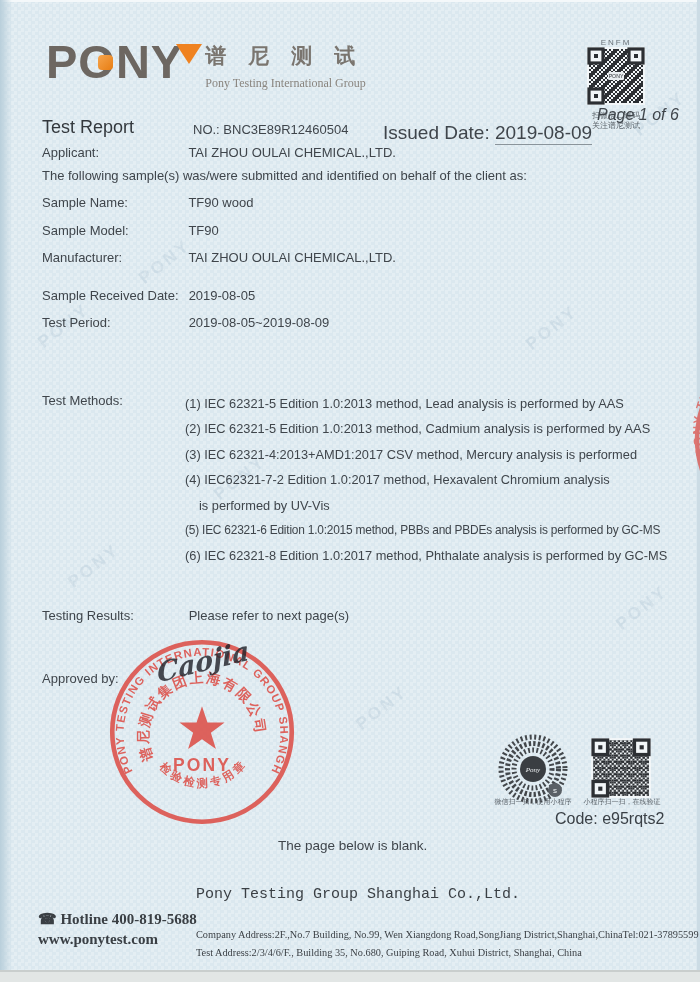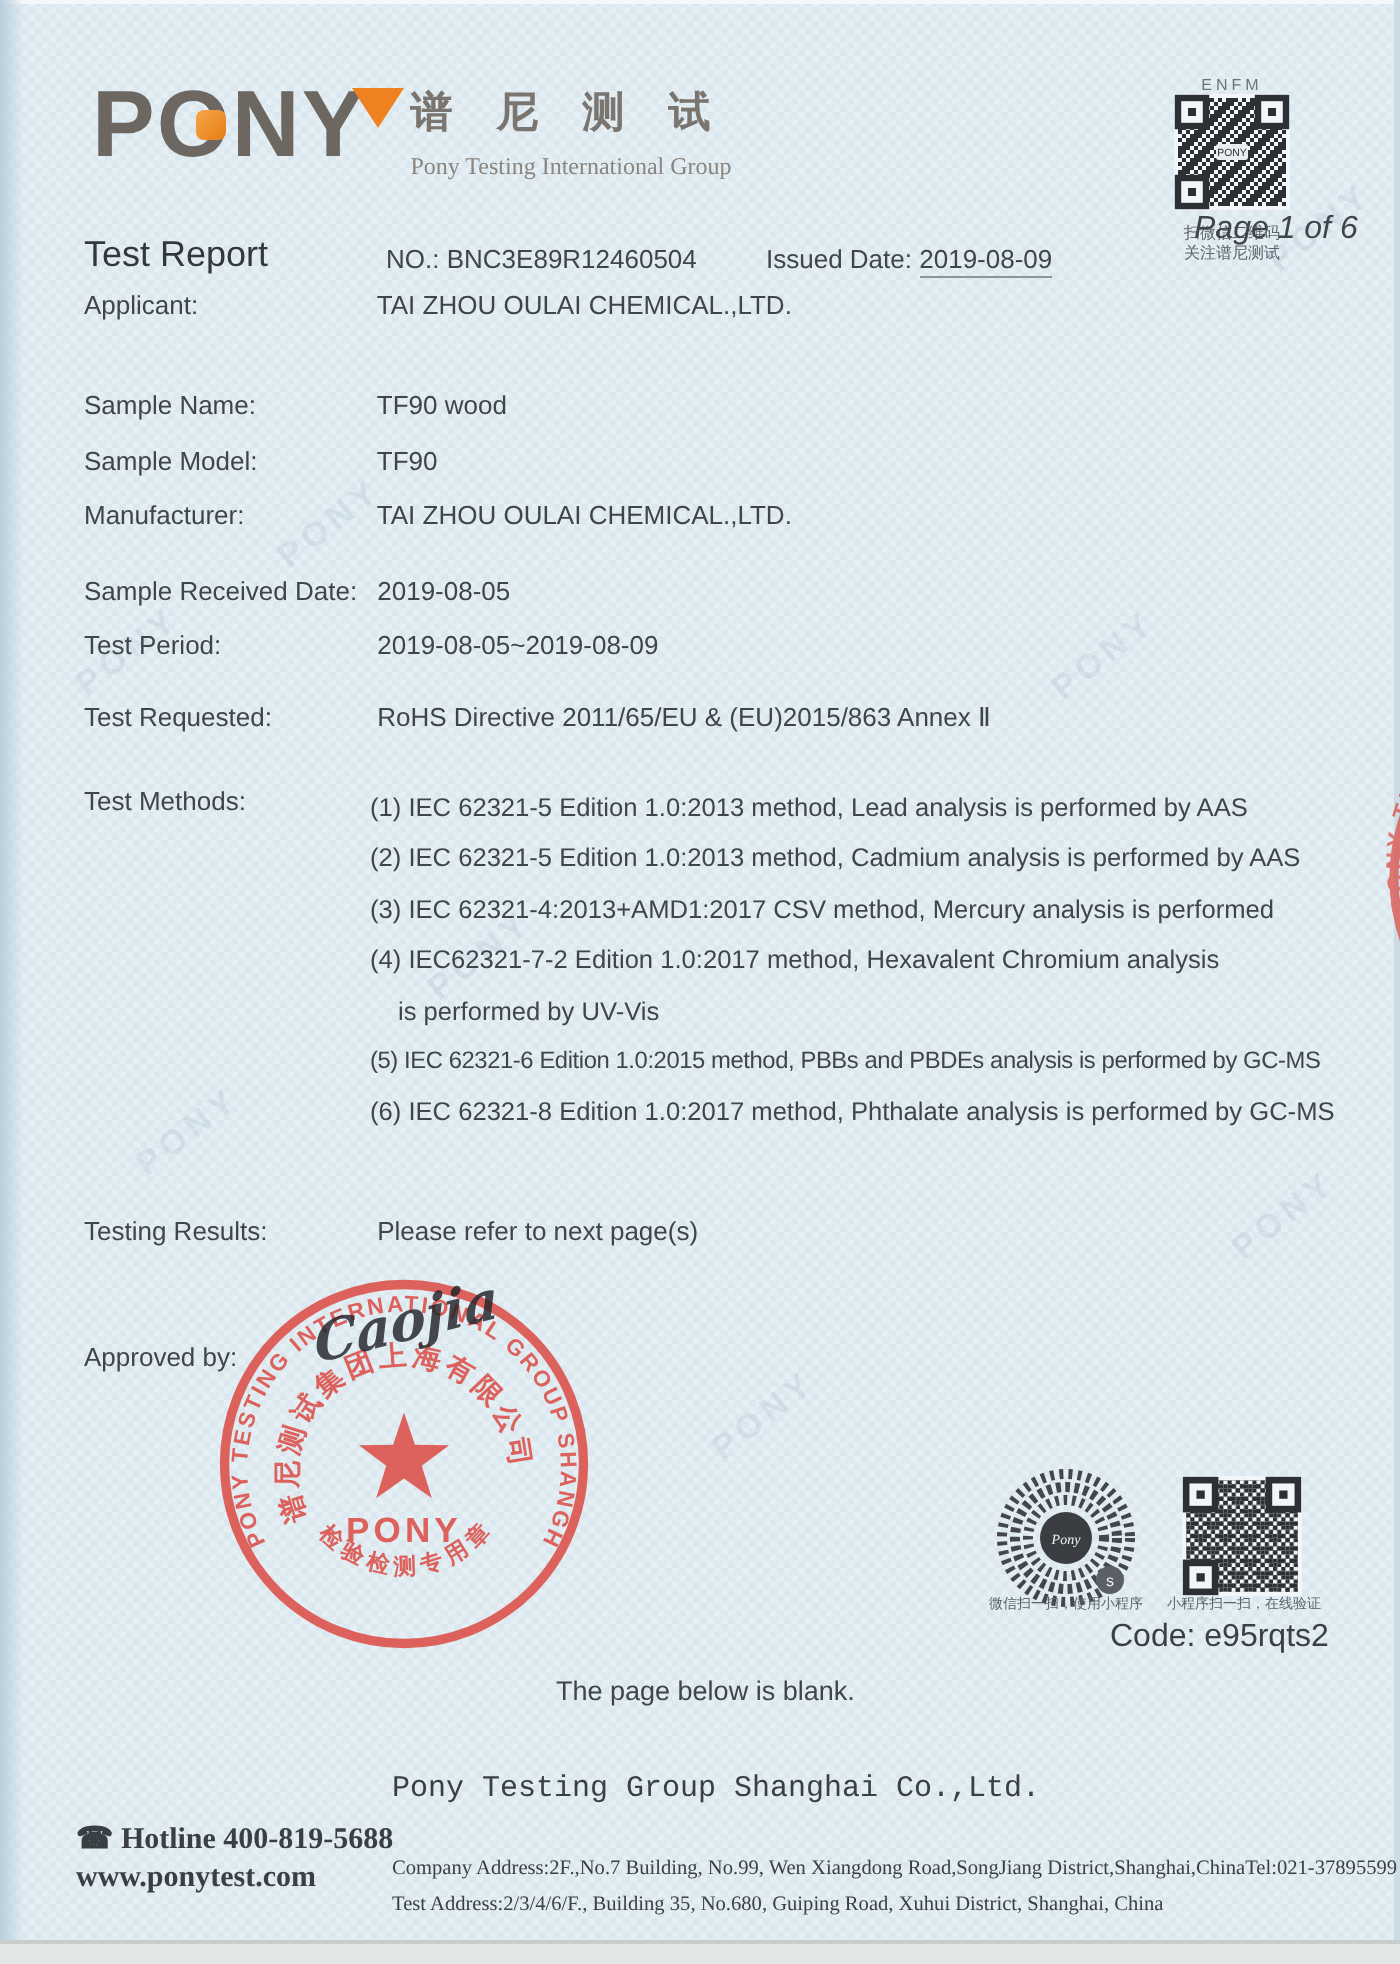--- a/index.html
+++ b/index.html
@@ -36,21 +36,21 @@
 
   
   .topqr{position:absolute;left:585px;top:38px;width:62px;text-align:center;}
   .topqr .enfm{font-size:8px;letter-spacing:2px;color:#6a737a;}
   .topqr .cap{font-size:8px;color:#5c646b;line-height:10px;margin-top:2px;}
 
   
   .hrow span{white-space:nowrap;}
   .h-title{position:absolute;left:42px;top:117px;font-size:18px;font-weight:normal;color:#33383d;}
   .h-no{position:absolute;left:193px;top:122px;font-size:13px;}
-  .h-issued{position:absolute;left:383px;top:122px;font-size:13px;}
+  .h-issued{position:absolute;left:383px;top:122px;font-size:19px;}
   .h-issued .uv{border-bottom:1px solid #8a949b;padding-bottom:1px;}
   .h-page{position:absolute;left:597px;top:106px;font-size:16px;font-style:italic;}
 
   .frow{position:absolute;left:42px;white-space:nowrap;font-size:13px;}
   .frow .flabel{display:inline-block;min-width:143px;}
   .intro{position:absolute;left:42px;top:168px;font-size:13px;white-space:nowrap;}
 
   .methods-label{position:absolute;left:42px;top:393px;font-size:13px;}
   .methods{position:absolute;left:185px;top:391px;font-size:12.8px;line-height:25.4px;white-space:nowrap;}
   .methods .cont{margin-left:14px;}
@@ -156,44 +156,41 @@
       <span class="uv">2019-08-09</span>
     </span>
     <span class="h-page">Page 1 of 6</span>
   </div>
 
   <div class="frow" style="top:145px">
     <span class="flabel">Applicant:</span>
     <span>TAI ZHOU OULAI CHEMICAL.,LTD.</span>
   </div>
 
+  <div class="intro">The following sample(s) was/were submitted and identified on behalf of the client as:</div>
 
   <div class="frow" style="top:195px">
     <span class="flabel">Sample Name:</span>
     <span>TF90 wood</span>
   </div>
   <div class="frow" style="top:223px">
     <span class="flabel">Sample Model:</span>
     <span>TF90</span>
   </div>
   <div class="frow" style="top:250px">
     <span class="flabel">Manufacturer:</span>
     <span>TAI ZHOU OULAI CHEMICAL.,LTD.</span>
   </div>
   <div class="frow" style="top:288px">
     <span class="flabel">Sample Received Date:</span>
     <span>2019-08-05</span>
   </div>
   <div class="frow" style="top:315px">
     <span class="flabel">Test Period:</span>
     <span>2019-08-05~2019-08-09</span>
-  </div>
-  <div class="frow" style="top:351px">
-    <span class="flabel">Test Requested:</span>
-    <span>RoHS Directive 2011/65/EU &amp; (EU)2015/863 Annex Ⅱ</span>
   </div>
 
   <div class="methods-label">Test Methods:</div>
   <div class="methods">
     <div>(1) IEC 62321-5 Edition 1.0:2013 method, Lead analysis is performed by AAS</div>
     <div>(2) IEC 62321-5 Edition 1.0:2013 method, Cadmium analysis is performed by AAS</div>
     <div>(3) IEC 62321-4:2013+AMD1:2017 CSV method, Mercury analysis is performed</div>
     <div>(4) IEC62321-7-2 Edition 1.0:2017 method, Hexavalent Chromium analysis</div>
     <div class="cont">is performed by UV-Vis</div>
     <div class="condensed">(5) IEC 62321-6 Edition 1.0:2015 method, PBBs and PBDEs analysis is performed by GC-MS</div>

